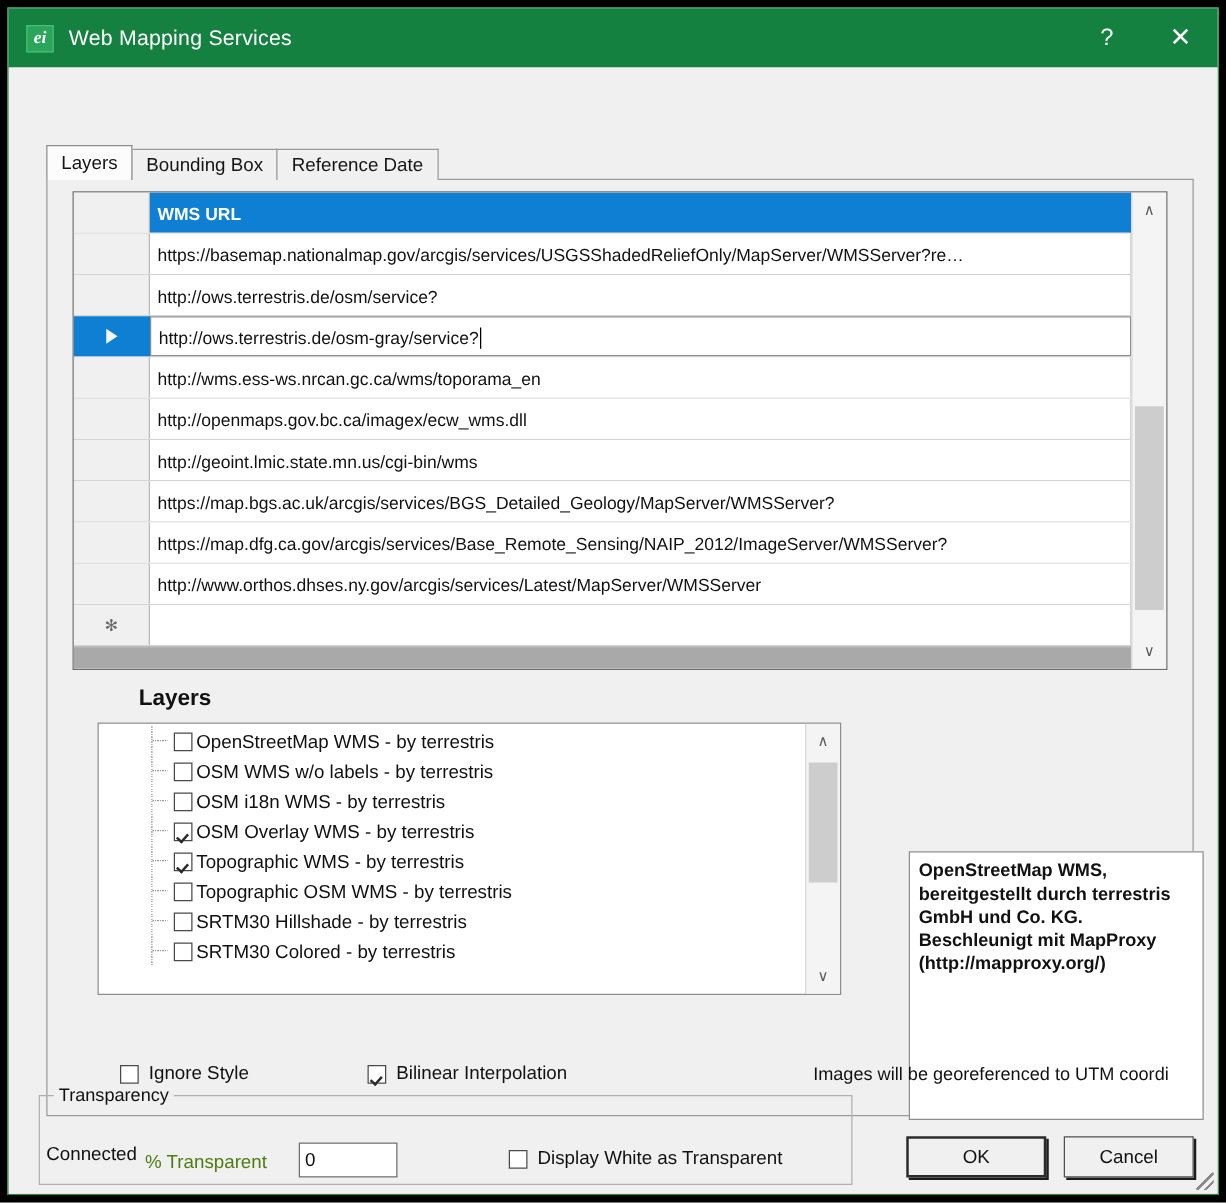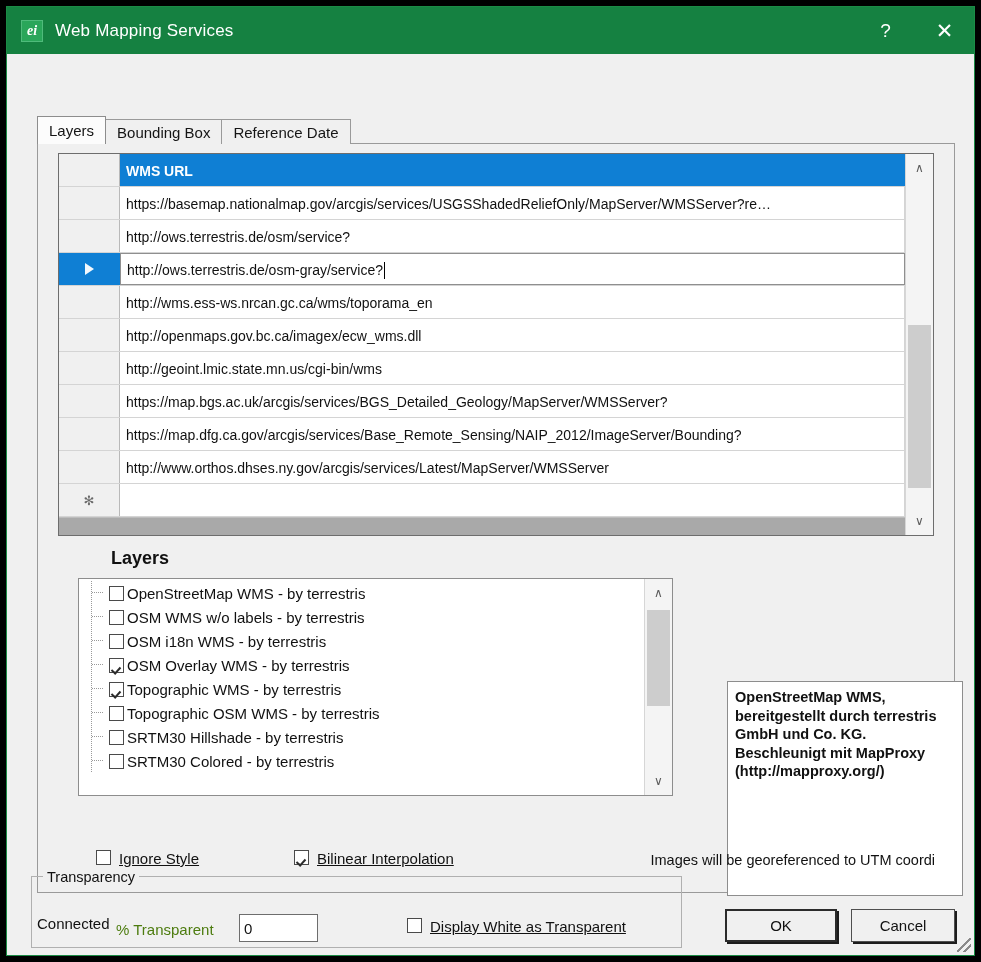--- a/index.html
+++ b/index.html
@@ -117,21 +117,21 @@
   .vscroll .sthumb{position:absolute;left:2px;right:2px;background:#cdcdcd;}
   .grid-outer{display:flex;flex:1 1 auto;min-height:0;}
   .grid-inner{flex:1 1 auto;display:flex;flex-direction:column;min-width:0;}
   
   .layers-title{
     position:absolute;left:73px;top:404px;font-size:18px;font-weight:bold;color:#111;
   }
   .layer-list{
     position:absolute;left:40px;top:434px;width:595px;height:218px;
     background:#ffffff;border:1px solid #8d8d8d;box-sizing:border-box;
-    display:flex;overflow:hidden;
+    display:flex;overflow:hidden;padding-left:30px;
   }
   .layer-items{flex:1 1 auto;padding:2px 0 0 0;min-width:0;}
   .litem{
     height:24px;display:flex;align-items:center;font-size:15px;color:#111;
     padding-left:8px;white-space:nowrap;
   }
   .tnode{
     width:22px;flex:0 0 22px;height:24px;position:relative;
   }
   .tnode:before{
@@ -153,21 +153,21 @@
   .desc-box{
     position:absolute;left:689px;top:537px;width:236px;height:215px;
     background:#ffffff;border:1px solid #8d8d8d;box-sizing:border-box;
     padding:6px 7px;font-size:14.5px;line-height:18.5px;color:#111;
     white-space:pre-line;
     font-weight:bold;
   }
   
   .opt-row{position:absolute;left:0;right:0;top:706px;height:30px;}
   .opt{
-    position:absolute;display:flex;align-items:flex-start;font-size:15px;color:#111;text-decoration:underline;
+    position:absolute;display:flex;align-items:flex-end;font-size:15px;color:#111;
   }
   .opt .cbox{margin-right:8px;}
   .opt-ignore{left:58px;top:0;}
   .opt-bilinear{left:256px;top:0;}
   .geo-note{
     position:absolute;right:19px;top:2px;font-size:14.5px;color:#111;
     white-space:nowrap;overflow:hidden;max-width:325px;
   }
   
   .groupbox{
@@ -269,21 +269,21 @@
                 <div class="grow">
                   <div class="gsel"></div>
                   <div class="gcell">http://geoint.lmic.state.mn.us/cgi-bin/wms</div>
                 </div>
                 <div class="grow">
                   <div class="gsel"></div>
                   <div class="gcell">https://map.bgs.ac.uk/arcgis/services/BGS_Detailed_Geology/MapServer/WMSServer?</div>
                 </div>
                 <div class="grow">
                   <div class="gsel"></div>
-                  <div class="gcell">https://map.dfg.ca.gov/arcgis/services/Base_Remote_Sensing/NAIP_2012/ImageServer/Bounding?</div>
+                  <div class="gcell">https://map.dfg.ca.gov/arcgis/services/Base_Remote_Sensing/NAIP_2012/ImageServer/WMSServer?</div>
                 </div>
                 <div class="grow">
                   <div class="gsel"></div>
                   <div class="gcell">http://www.orthos.dhses.ny.gov/arcgis/services/Latest/MapServer/WMSServer</div>
                 </div>
                 <div class="grow">
                   <div class="gsel">
                     <span class="new-glyph">✻</span>
                   </div>
                   <div class="gcell"></div>

